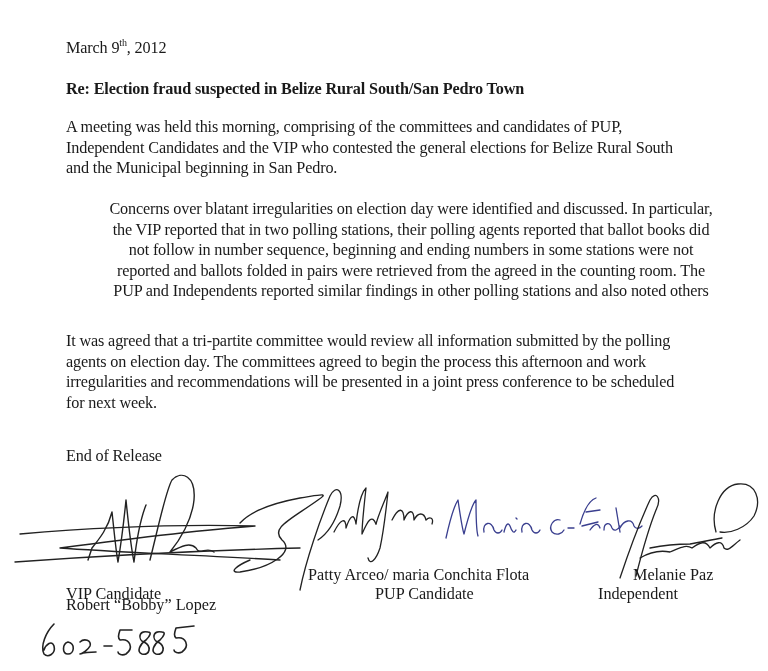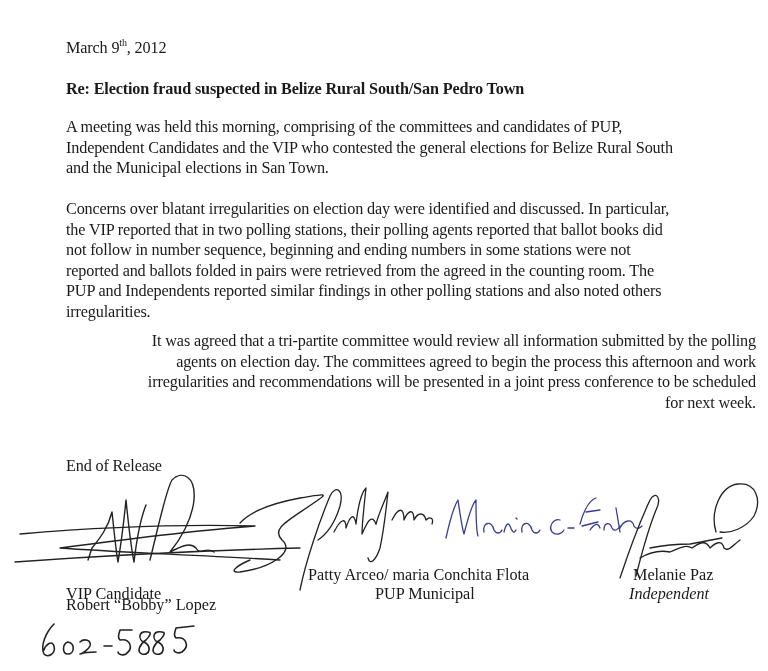--- a/index.html
+++ b/index.html
@@ -26,72 +26,71 @@
       position: absolute;
       left: 66px;
       width: 690px;
       margin: 0;
       letter-spacing: -0.15px;
     }
     .date { top: 38px; }
     .date sup { font-size: 10px; line-height: 0; vertical-align: 7px; }
     .re { top: 79px; font-weight: bold; }
     .p1 { top: 117px; }
-    .p2 { top: 199px; }
-    .p3 { top: 331px; text-align: right; }
-    .end { top: 456px; }
+    .p2 { top: 199px; text-align: center; }
+    .p3 { top: 331px; }
+    .end { top: 446px; }
     .line { display: block; white-space: nowrap; }
 
     .sig-svg {
       position: absolute;
       left: 0; top: 0;
       width: 768px; height: 671px;
       pointer-events: none;
     }
     .signer {
       position: absolute;
       line-height: 20px;
       white-space: nowrap;
     }
     .s1-name { left: 66px; top: 595px; }
     .s1-role { left: 66px; top: 584px; }
     .s2-name { left: 308px; top: 565px; }
     .s2-role { left: 375px; top: 584px; }
     .s3-name { left: 633px; top: 565px; }
-    .s3-role { left: 629px; top: 584px; font-style: italic; }
+    .s3-role { left: 598px; top: 584px; }
     .phone {
       position: absolute;
       left: 38px;
       top: 618px;
       width: 160px;
       height: 44px;
     }
   </style>
 </head>
 <body>
 
 <div class="page">
 
   <p class="block date"><span>March 9</span><sup>th</sup><span>, 2012</span></p>
 
   <p class="block re">Re: Election fraud suspected in Belize Rural South/San Pedro Town</p>
 
   <p class="block p1">
     <span class="line">A meeting was held this morning, comprising of the committees and candidates of PUP,</span>
     <span class="line">Independent Candidates and the VIP who contested the general elections for Belize Rural South</span>
-    <span class="line">and the Municipal elections in San Town.</span>
+    <span class="line">and the Municipal beginning in San Pedro.</span>
   </p>
 
   <p class="block p2">
     <span class="line">Concerns over blatant irregularities on election day were identified and discussed.  In particular,</span>
     <span class="line">the VIP reported that in two polling stations, their polling agents reported that ballot books did</span>
     <span class="line">not follow in number sequence, beginning and ending numbers in some stations were not</span>
     <span class="line">reported and ballots folded in pairs were retrieved from the agreed in the counting room.  The</span>
     <span class="line">PUP and Independents reported similar findings in other polling stations and also noted others</span>
-    <span class="line">irregularities.</span>
   </p>
 
   <p class="block p3">
     <span class="line">It was agreed that a tri-partite committee would review all information submitted by the polling</span>
     <span class="line">agents on election day.  The committees agreed to begin the process this afternoon and work</span>
     <span class="line">irregularities and recommendations will be presented in a joint press conference to be scheduled</span>
     <span class="line">for next week.</span>
   </p>
 
   <p class="block end">End of Release</p>
@@ -130,21 +129,21 @@
       <path d="M650 548 C 660 546, 672 544, 690 544 C 700 542, 712 540, 722 538"></path>
       <path d="M640 558 C 650 552, 660 550, 670 552 C 680 548, 686 544, 692 548 C 700 542, 706 540, 710 548 C 716 542, 722 540, 724 548 C 728 552, 732 546, 740 540"></path>
       <path d="M716 532 C 710 512, 720 486, 738 484 C 756 482, 762 500, 754 516 C 746 528, 730 534, 720 532"></path>
     </g>
   </svg>
 
   <div class="signer s1-name">Robert “Bobby” Lopez</div>
   <div class="signer s1-role">VIP Candidate</div>
 
   <div class="signer s2-name">Patty Arceo/ maria Conchita Flota</div>
-  <div class="signer s2-role">PUP Municipal</div>
+  <div class="signer s2-role">PUP Candidate</div>
 
   <div class="signer s3-name">Melanie Paz</div>
   <div class="signer s3-role">Independent</div>
 
   <svg class="phone" viewBox="0 0 160 44" fill="none" stroke="#222" stroke-width="1.6" stroke-linecap="round" stroke-linejoin="round">
     <title>602-5885</title>
 
     <path d="M16 6 C 8 14, 2 28, 6 36 C 10 40, 18 36, 16 28 C 14 22, 8 26, 6 32"></path>
 
     <path d="M30 24 C 24 26, 24 36, 30 36 C 36 36, 38 26, 30 24"></path>

